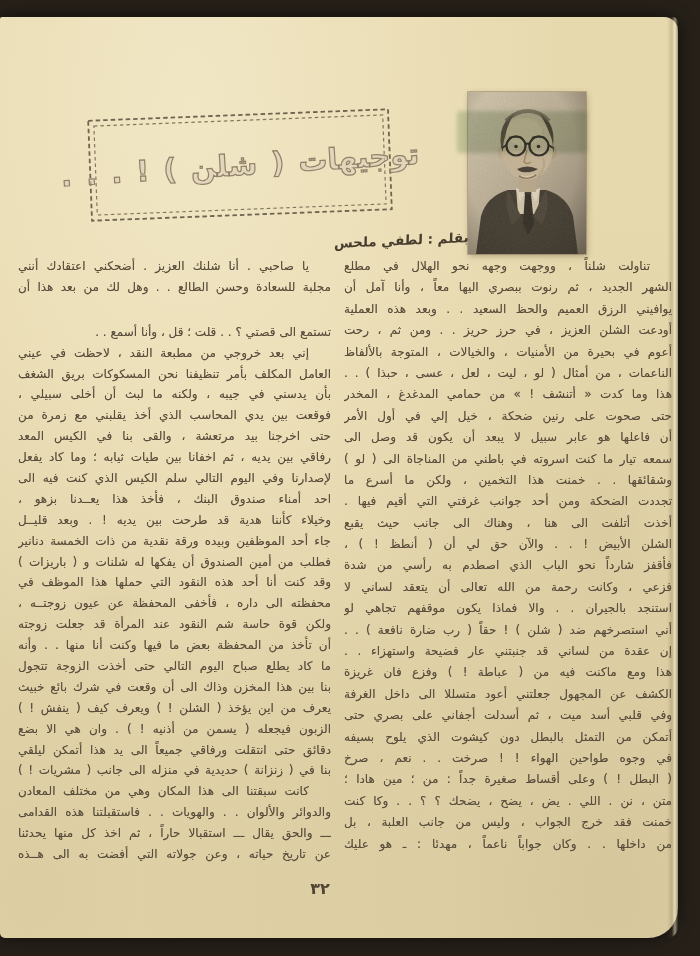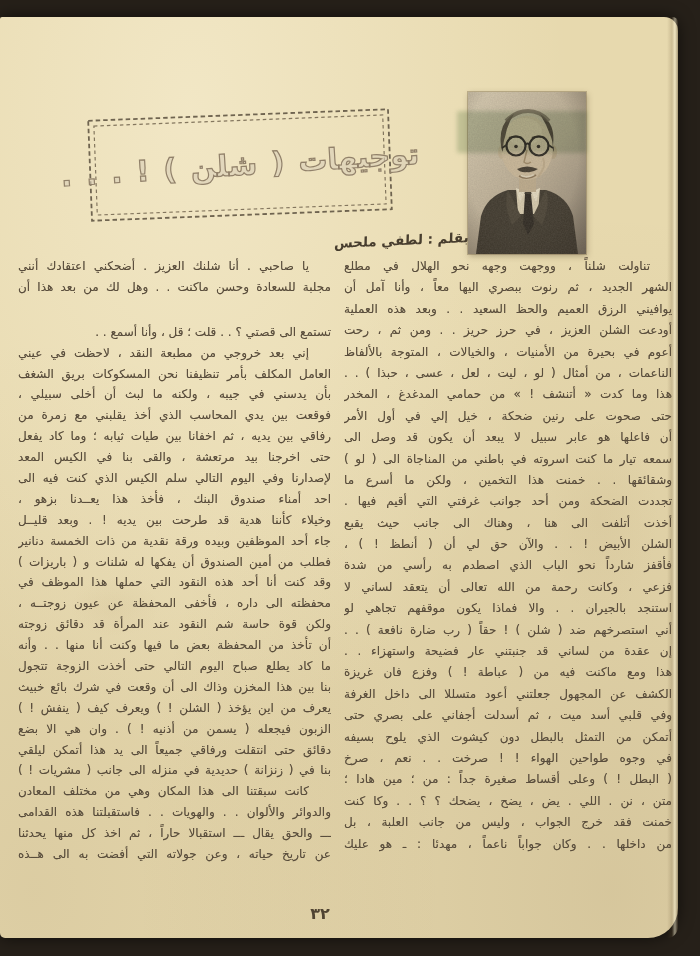--- a/index.html
+++ b/index.html
@@ -72,21 +72,21 @@
   .tline{
     text-align:justify;text-align-last:justify;
     overflow:hidden;white-space:nowrap;
     text-shadow:0 0 .5px rgba(89,77,60,.45);
   }
   .tline.indent{padding-right:22px;}
   .tline.nojust{text-align-last:right;margin-top:24px;}
   .tline.nojust.indent{padding-right:42px;}
   
   .page-number{
-    position:absolute;left:298px;top:887px;width:44px;
+    position:absolute;left:298px;top:862px;width:44px;
     text-align:center;font-size:16px;font-weight:bold;color:#504432;
   }
   
   .stain-a{position:absolute;left:70px;top:560px;width:90px;height:60px;border-radius:50%;
     background:radial-gradient(ellipse, rgba(160,130,80,.07), rgba(160,130,80,0) 70%);}
   .stain-b{position:absolute;left:540px;top:400px;width:120px;height:200px;border-radius:50%;
     background:radial-gradient(ellipse, rgba(150,120,75,.06), rgba(150,120,75,0) 70%);}
 </style>
 </head>
 <body>
@@ -183,36 +183,36 @@
       <div class="tline">وفي قلبي أسد ميت ، ثم أسدلت أجفاني على بصري حتى</div>
       <div class="tline">أتمكن من التمثل بالبطل دون كيشوت الذي يلوح بسيفه</div>
       <div class="tline">في وجوه طواحين الهواء ! ! صرخت . . نعم ، صرخ</div>
       <div class="tline">( البطل ! ) وعلى أقساط صغيرة جداً : من ؛ مين هادا ؛</div>
       <div class="tline">متن ، نن . اللي . يض ، يضح ، يضحك ؟ ؟ . . وكا كنت</div>
       <div class="tline">خمنت فقد خرج الجواب ، وليس من جانب العلبة ، بل</div>
       <div class="tline">من داخلها . . وكان جواباً ناعماً ، مهدئا : ـ هو عليك</div>
     </div>
   <div class="col col-left" id="col-left" dir="rtl">
       <div class="tline indent">يا صاحبي . أنا شلنك العزيز . أضحكني اعتقادك أنني</div>
-      <div class="tline">مجلبة للسعادة وحسن ماكنت . . وهل لك من بعد هذا أن</div>
+      <div class="tline">مجلبة للسعادة وحسن الطالع . . وهل لك من بعد هذا أن</div>
       <div class="tline nojust">تستمع الى قصتي ؟ . . قلت ؛ قل ، وأنا أسمع . .</div>
       <div class="tline indent">إني بعد خروجي من مطبعة النقد ، لاحظت في عيني</div>
       <div class="tline">العامل المكلف بأمر تنظيفنا نحن المسكوكات بريق الشغف</div>
       <div class="tline">بأن يدسني في جيبه ، ولكنه ما لبث أن أخلى سبيلي ،</div>
       <div class="tline">فوقعت بين يدي المحاسب الذي أخذ يقلبني مع زمرة من</div>
+      <div class="tline">حتى اخرجنا بيد مرتعشة ، والقى بنا في الكيس المعد</div>
       <div class="tline">رفاقي بين يديه ، ثم اخفانا بين طيات ثيابه ؛ وما كاد يفعل</div>
-      <div class="tline">حتى اخرجنا بيد مرتعشة ، والقى بنا في الكيس المعد</div>
       <div class="tline">لإصدارنا وفي اليوم التالي سلم الكيس الذي كنت فيه الى</div>
       <div class="tline">احد أمناء صندوق البنك ، فأخذ هذا يعــدنا بزهو ،</div>
       <div class="tline">وخيلاء كأننا هدية قد طرحت بين يديه ! . وبعد قليــل</div>
       <div class="tline">جاء أحد الموظفين وبيده ورقة نقدية من ذات الخمسة دنانير</div>
       <div class="tline">فطلب من أمين الصندوق أن يفكها له شلنات و ( باريزات )</div>
       <div class="tline">وقد كنت أنا أحد هذه النقود التي حملها هذا الموظف في</div>
       <div class="tline">محفظته الى داره ، فأخفى المحفظة عن عيون زوجتــه ،</div>
-      <div class="tline">ولكن قوة حاسة شم النقود عند المرأة قد دقائق زوجته</div>
+      <div class="tline">ولكن قوة حاسة شم النقود عند المرأة قد جعلت زوجته</div>
       <div class="tline">أن تأخذ من المحفظة بعض ما فيها وكنت أنا منها . . وأنه</div>
       <div class="tline">ما كاد يطلع صباح اليوم التالي حتى أخذت الزوجة تتجول</div>
       <div class="tline">بنا بين هذا المخزن وذاك الى أن وقعت في شرك بائع خبيث</div>
       <div class="tline">يعرف من اين يؤخذ ( الشلن ! ) ويعرف كيف ( ينفش ! )</div>
       <div class="tline">الزبون فيجعله ( يسمن من أذنيه ! ) . وان هي الا بضع</div>
       <div class="tline">دقائق حتى انتقلت ورفاقي جميعاً الى يد هذا أتمكن ليلقي</div>
       <div class="tline">بنا في ( زنزانة ) حديدية في منزله الى جانب ( مشريات ! )</div>
       <div class="tline indent">كانت سبقتنا الى هذا المكان وهي من مختلف المعادن</div>
       <div class="tline">والدوائر والألوان . . والهويات . . فاستقبلتنا هذه القدامى</div>
       <div class="tline">ـــ والحق يقال ـــ استقبالا حاراً ، ثم اخذ كل منها يحدثنا</div>

